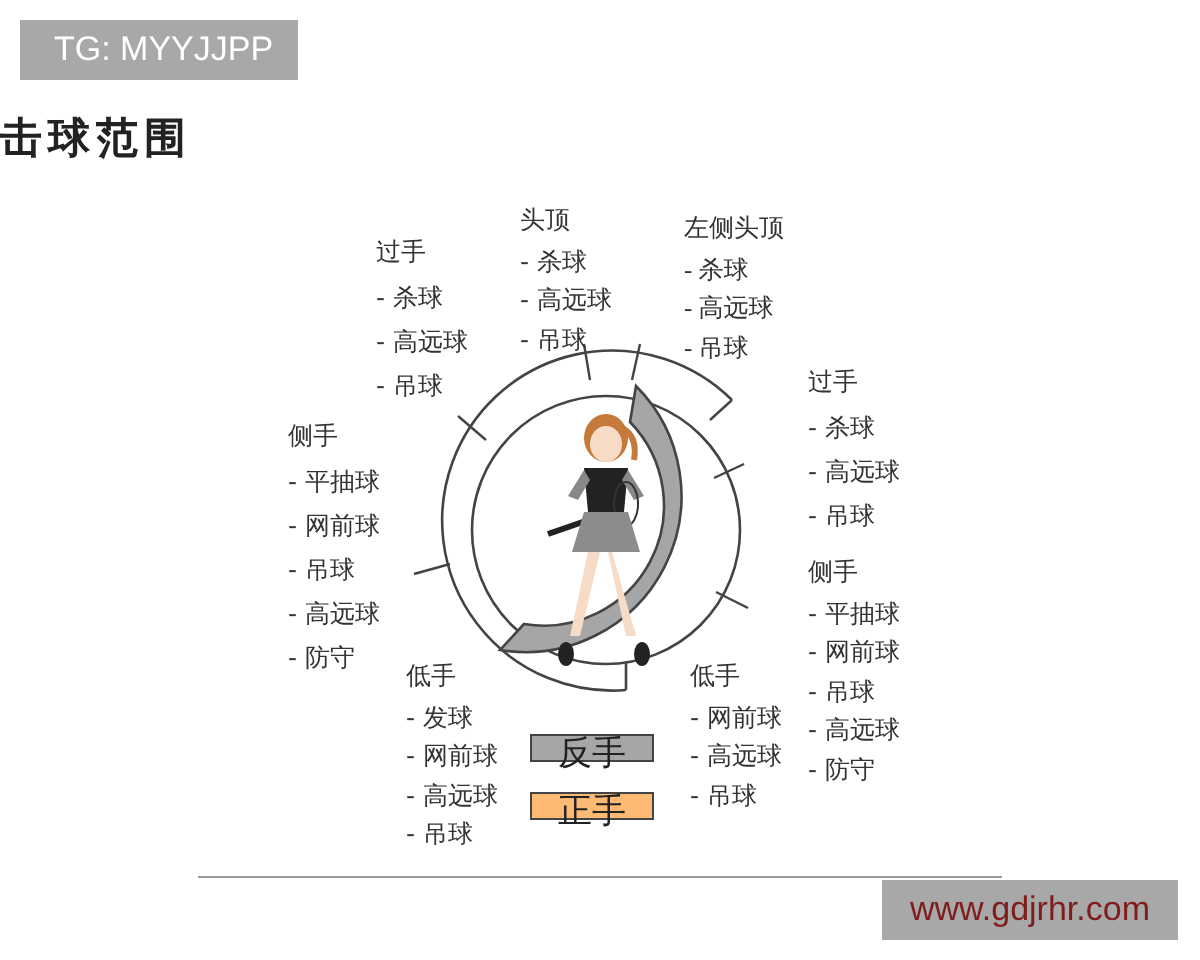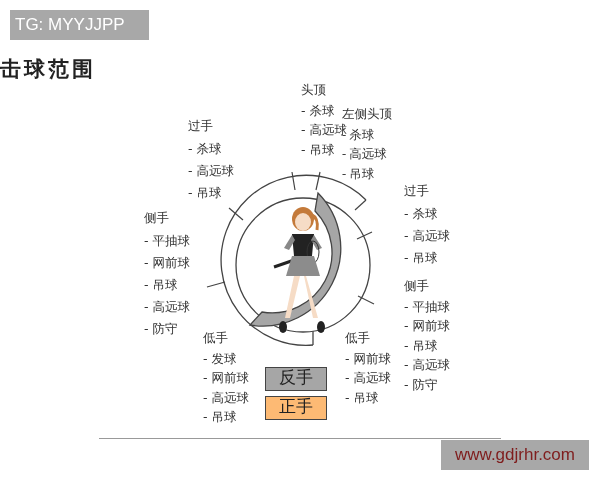--- a/index.html
+++ b/index.html
@@ -3,38 +3,38 @@
 <meta charset="utf-8">
 <style>
   html, body { margin: 0; padding: 0; }
   body {
     width: 600px; height: 480px; background: #ffffff; position: relative; overflow: hidden;
     font-family: "DejaVu Sans", sans-serif; color: #222;
   }
   .wm-top {
     position: absolute; left: 10px; top: 10px; width: 139px; height: 30px;
     background: #a8a8a8; color: #fff; font-family: "Liberation Sans", sans-serif;
-    font-size: 17px; line-height: 30px; padding-left: 5px; box-sizing: border-box;
+    font-size: 17px; line-height: 30px; padding-left: 17px; box-sizing: border-box;
   }
   .wm-bottom {
     position: absolute; left: 441px; top: 440px; width: 148px; height: 30px;
     background: #a8a8a8; color: #7f1d1d; font-family: "Liberation Sans", sans-serif;
     font-size: 17px; line-height: 30px; text-align: center;
   }
   .title {
     position: absolute; left: 0; width: 600px; top: 55px; text-align: left;
     font-size: 21px; font-weight: bold; letter-spacing: 3px; color: #222;
   }
   .group { position: absolute; font-size: 12.5px; line-height: 19.5px; color: #333; }
   .group .hd { margin-bottom: 1px; }
   .group .it::before { content: "- "; }
   .rule { position: absolute; left: 99px; top: 438px; width: 402px; height: 1px; background: #999; }
   svg.ring { position: absolute; left: 0; top: 0; }
   .legend {
-    position: absolute; left: 265px; width: 62px; height: 24px; box-sizing: border-box;
+    position: absolute; left: 265px; width: 62px; height: 14px; box-sizing: border-box;
     border: 1.5px solid #444; text-align: center; font-size: 17px; line-height: 19px; color: #222;
   }
 </style>
 </head>
 <body>
 
 <div class="wm-top">TG: MYYJJPP</div>
 <div class="title">击球范围</div>
 
 <svg class="ring" width="600" height="480">
@@ -65,21 +65,21 @@
     <line x1="274" y1="267" x2="300" y2="258" stroke="#222" stroke-width="3"></line>
     <ellipse cx="313" cy="252" rx="6" ry="11" fill="none" stroke="#333" stroke-width="1"></ellipse>
     <path d="M 292 256 L 314 256 L 320 276 L 286 276 Z" fill="#8c8c8c"></path>
     <path d="M 294 276 L 285 318 L 290 318 L 300 276 Z" fill="#f6dcc6"></path>
     <path d="M 306 276 L 318 318 L 313 318 L 304 276 Z" fill="#f6dcc6"></path>
     <ellipse cx="283" cy="327" rx="4" ry="6" fill="#222"></ellipse>
     <ellipse cx="321" cy="327" rx="4" ry="6" fill="#222"></ellipse>
   </g>
 </svg>
 
-<div class="group" style="left:260px; top:80px;margin-left:41px;">
+<div class="group" style="left:260px; top:100px;">
   <div class="hd">头顶</div>
   <div class="it">杀球</div>
   <div class="it">高远球</div>
   <div class="it">吊球</div>
 </div>
 
 <div class="group" style="left:342px; top:105px;font-family:Liberation Serif, serif;">
   <div class="hd">左侧头顶</div>
   <div class="it">杀球</div>
   <div class="it">高远球</div>

